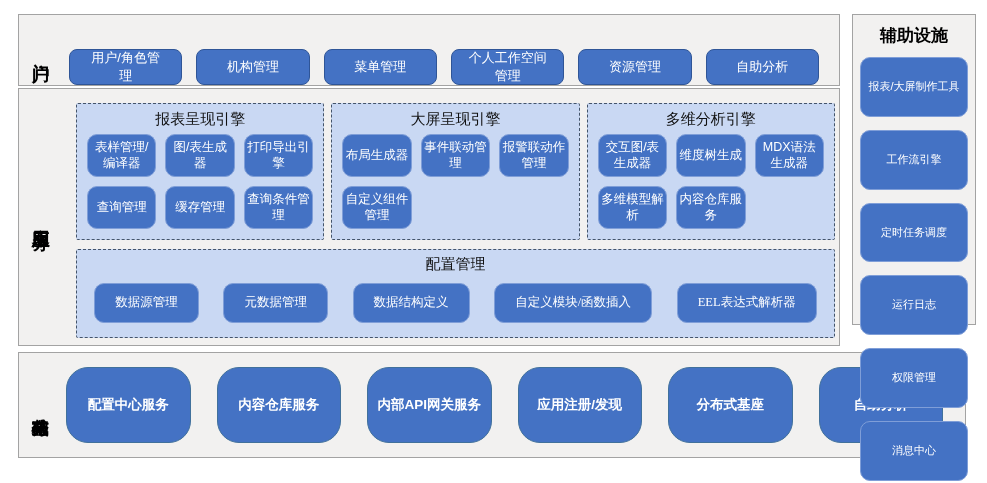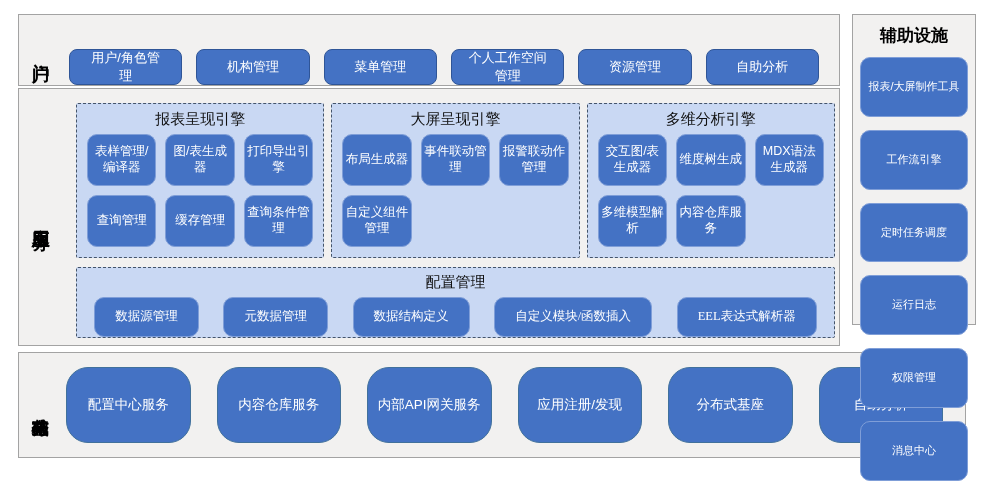--- a/index.html
+++ b/index.html
@@ -42,30 +42,30 @@
     text-align:center;font-size:15px;color:#111;padding:1px 0 5px 0;flex:none;
   }
   .egrid{
     display:grid;grid-template-columns:repeat(3,1fr);gap:9px;flex:1;
   }
   .node{
     background:#4472C4;border:1.4px solid #7f9ed8;border-radius:10px;color:#fff;
     display:flex;align-items:center;justify-content:center;text-align:center;
     font-size:12.5px;line-height:1.25;padding:3px 2px;box-sizing:border-box;min-height:42px;
   }
-  .config{height:71px;flex:none;padding:4px 14px 10px 14px;display:flex;flex-direction:column;}
+  .config{height:89px;flex:none;padding:4px 14px 10px 14px;display:flex;flex-direction:column;}
   .config-row{
     display:flex;align-items:center;justify-content:space-around;gap:18px;flex:1;font-family:Liberation Serif, serif;
   }
   .config-row .node{min-height:40px;height:40px;padding:0 20px;flex:none;}
 
   .distributed{left:18px;top:352px;width:948px;height:106px;}
   .dist-row{
     position:absolute;left:47px;right:22px;top:0;bottom:0;
-    display:flex;align-items:center;justify-content:space-between;gap:26px;
+    display:flex;align-items:center;justify-content:space-between;gap:26px;font-weight:bold;
   }
   .dist-row .btn{
     height:76px;flex:1;border-radius:22px;font-size:13.5px;border:1.4px solid #41719c;
   }
   .distributed .vlabel{font-size:17px;letter-spacing:0;}
 
   .auxiliary{left:852px;top:14px;width:124px;height:311px;}
   .aux-title{
     text-align:center;font-weight:bold;font-size:17px;color:#000;padding:9px 0 10px 0;
   }

